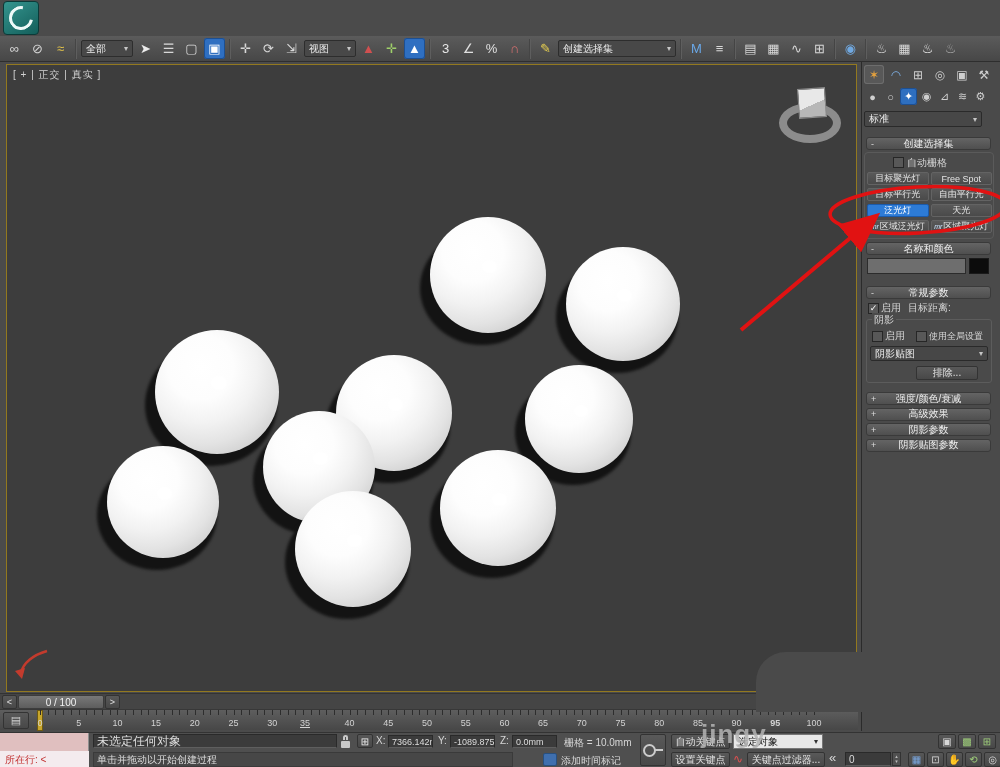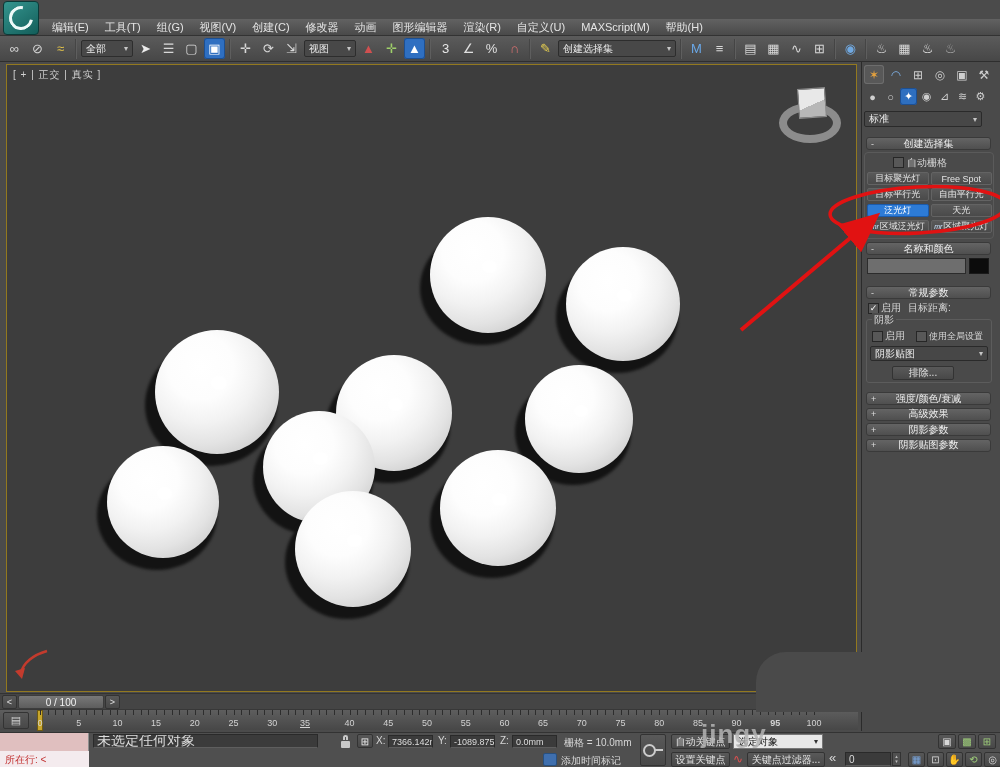--- a/index.html
+++ b/index.html
@@ -112,34 +112,20 @@
 </head>
 <body>
 
 <div id="root">
 
 
   <div id="logo">
     <span class="swirl"></span>
   </div>
 
-  <div id="menubar">
-      <div class="menu-item">编辑(E)</div>
-      <div class="menu-item">工具(T)</div>
-      <div class="menu-item">组(G)</div>
-      <div class="menu-item">视图(V)</div>
-      <div class="menu-item">创建(C)</div>
-      <div class="menu-item">修改器</div>
-      <div class="menu-item">动画</div>
-      <div class="menu-item">图形编辑器</div>
-      <div class="menu-item">渲染(R)</div>
-      <div class="menu-item">自定义(U)</div>
-      <div class="menu-item">MAXScript(M)</div>
-      <div class="menu-item">帮助(H)</div>
-    </div>
 
   <div id="toolbar">
       <div class="tb-icon">
         <span style="color: rgb(216, 216, 216);">∞</span>
       </div>
       <div class="tb-icon">
         <span style="color: rgb(216, 216, 216);">⊘</span>
       </div>
       <div class="tb-icon">
         <span style="color: rgb(230, 198, 74);">≈</span>
@@ -393,21 +379,21 @@
   <div class="abs" style="left:866px;top:319px;width:126px;height:64px;border:1px solid #5c5c5c;border-radius:3px;box-sizing:border-box"></div>
   <span class="lbl abs" style="left:872px;top:313px;background:#4a4a4a;padding:0 2px">阴影</span>
   <span class="cb abs" id="cb-shadow" style="left:872px;top:331px"></span>
   <span class="lbl abs" style="left:885px;top:329px">启用</span>
   <span class="cb abs" id="cb-global" style="left:916px;top:331px"></span>
   <span class="lbl9 abs" style="left:929px;top:330px">使用全局设置</span>
   <div class="abs dd" style="left:870px;top:346px;width:118px;height:15px">
     <span>阴影贴图</span>
     <span class="arr">▾</span>
   </div>
-  <div class="abs gbtn" style="left:892px;top:366px;width:62px;height:14px">排除...</div>
+  <div class="abs gbtn" style="left:916px;top:366px;width:62px;height:14px">排除...</div>
   <div id="collapsed-rollouts">
       <div class="roll" style="top: 392px;">
         <span class="pm">+</span>
         <span>强度/颜色/衰减</span>
       </div>
       <div class="roll" style="top: 407.5px;">
         <span class="pm">+</span>
         <span>高级效果</span>
       </div>
       <div class="roll" style="top: 423px;">
@@ -550,36 +536,37 @@
       <div class="tlabel" style="left: 697.9px;">85</div>
       <div class="tlabel" style="left: 736.6px;">90</div>
       <div class="tlabel" style="left: 775.3px; font-weight: bold;">95</div>
       <div class="tlabel" style="left: 814px;">100</div>
     </div>
 
   <div id="statusbar">
     <div class="abs" style="left:0;top:0;width:89px;height:18px;background:#e0bfbf;border-right:1px solid #8f8f8f;box-sizing:border-box"></div>
     <div class="abs" style="left:0;top:18px;width:89px;height:17px;background:#f4ebee;box-sizing:border-box;font-size:10px;color:#c23232;padding:2px 0 0 5px">所在行: &lt;</div>
 
-    <div class="abs fld" style="left:93px;top:1px;width:225px;height:14px;font-size:14px">未选定任何对象</div>
+    <div class="abs fld" style="left:93px;top:1px;width:244px;height:14px;font-size:12px">未选定任何对象</div>
 
     <span class="abs" style="left:341px;top:8px">
       <span class="lock-body"></span>
         <span class="lock-arc"></span>
     </span>
     <div class="abs navbtn" style="left:357px;top:1px;width:16px;height:14px;color:#eee">⊞</div>
 
     <span class="lbl abs" style="left:376px;top:2px">X:</span>
     <div class="abs fld" style="left:388px;top:2px;width:45px;height:13px">7366.142m</div>
     <span class="lbl abs" style="left:438px;top:2px">Y:</span>
     <div class="abs fld" style="left:450px;top:2px;width:45px;height:13px">-1089.875m</div>
     <span class="lbl abs" style="left:500px;top:2px">Z:</span>
     <div class="abs fld" style="left:512px;top:2px;width:45px;height:13px">0.0mm</div>
     <span class="lbl abs" style="left:564px;top:3px">栅格 = 10.0mm</span>
 
+    <div class="abs fld" style="left:93px;top:19px;width:420px;height:15px;font-size:10px;background:#474747;border-color:#3a3a3a">单击并拖动以开始创建过程</div>
     <div class="abs" style="left:543px;top:20px;width:14px;height:13px;background:#3f6fae;border:1px solid #28507f;border-radius:2px;box-sizing:border-box"></div>
     <span class="lbl abs" style="left:561px;top:21px">添加时间标记</span>
 
     <div class="abs gbtn" style="left:640px;top:1px;width:26px;height:32px;flex-direction:row">
       <span class="keyring"></span>
         <span class="keystem"></span>
     </div>
     <div class="abs gbtn" style="left:671px;top:1px;width:59px;height:15px">自动关键点</div>
     <div class="abs gbtn" style="left:671px;top:19px;width:59px;height:15px">设置关键点</div>
 

